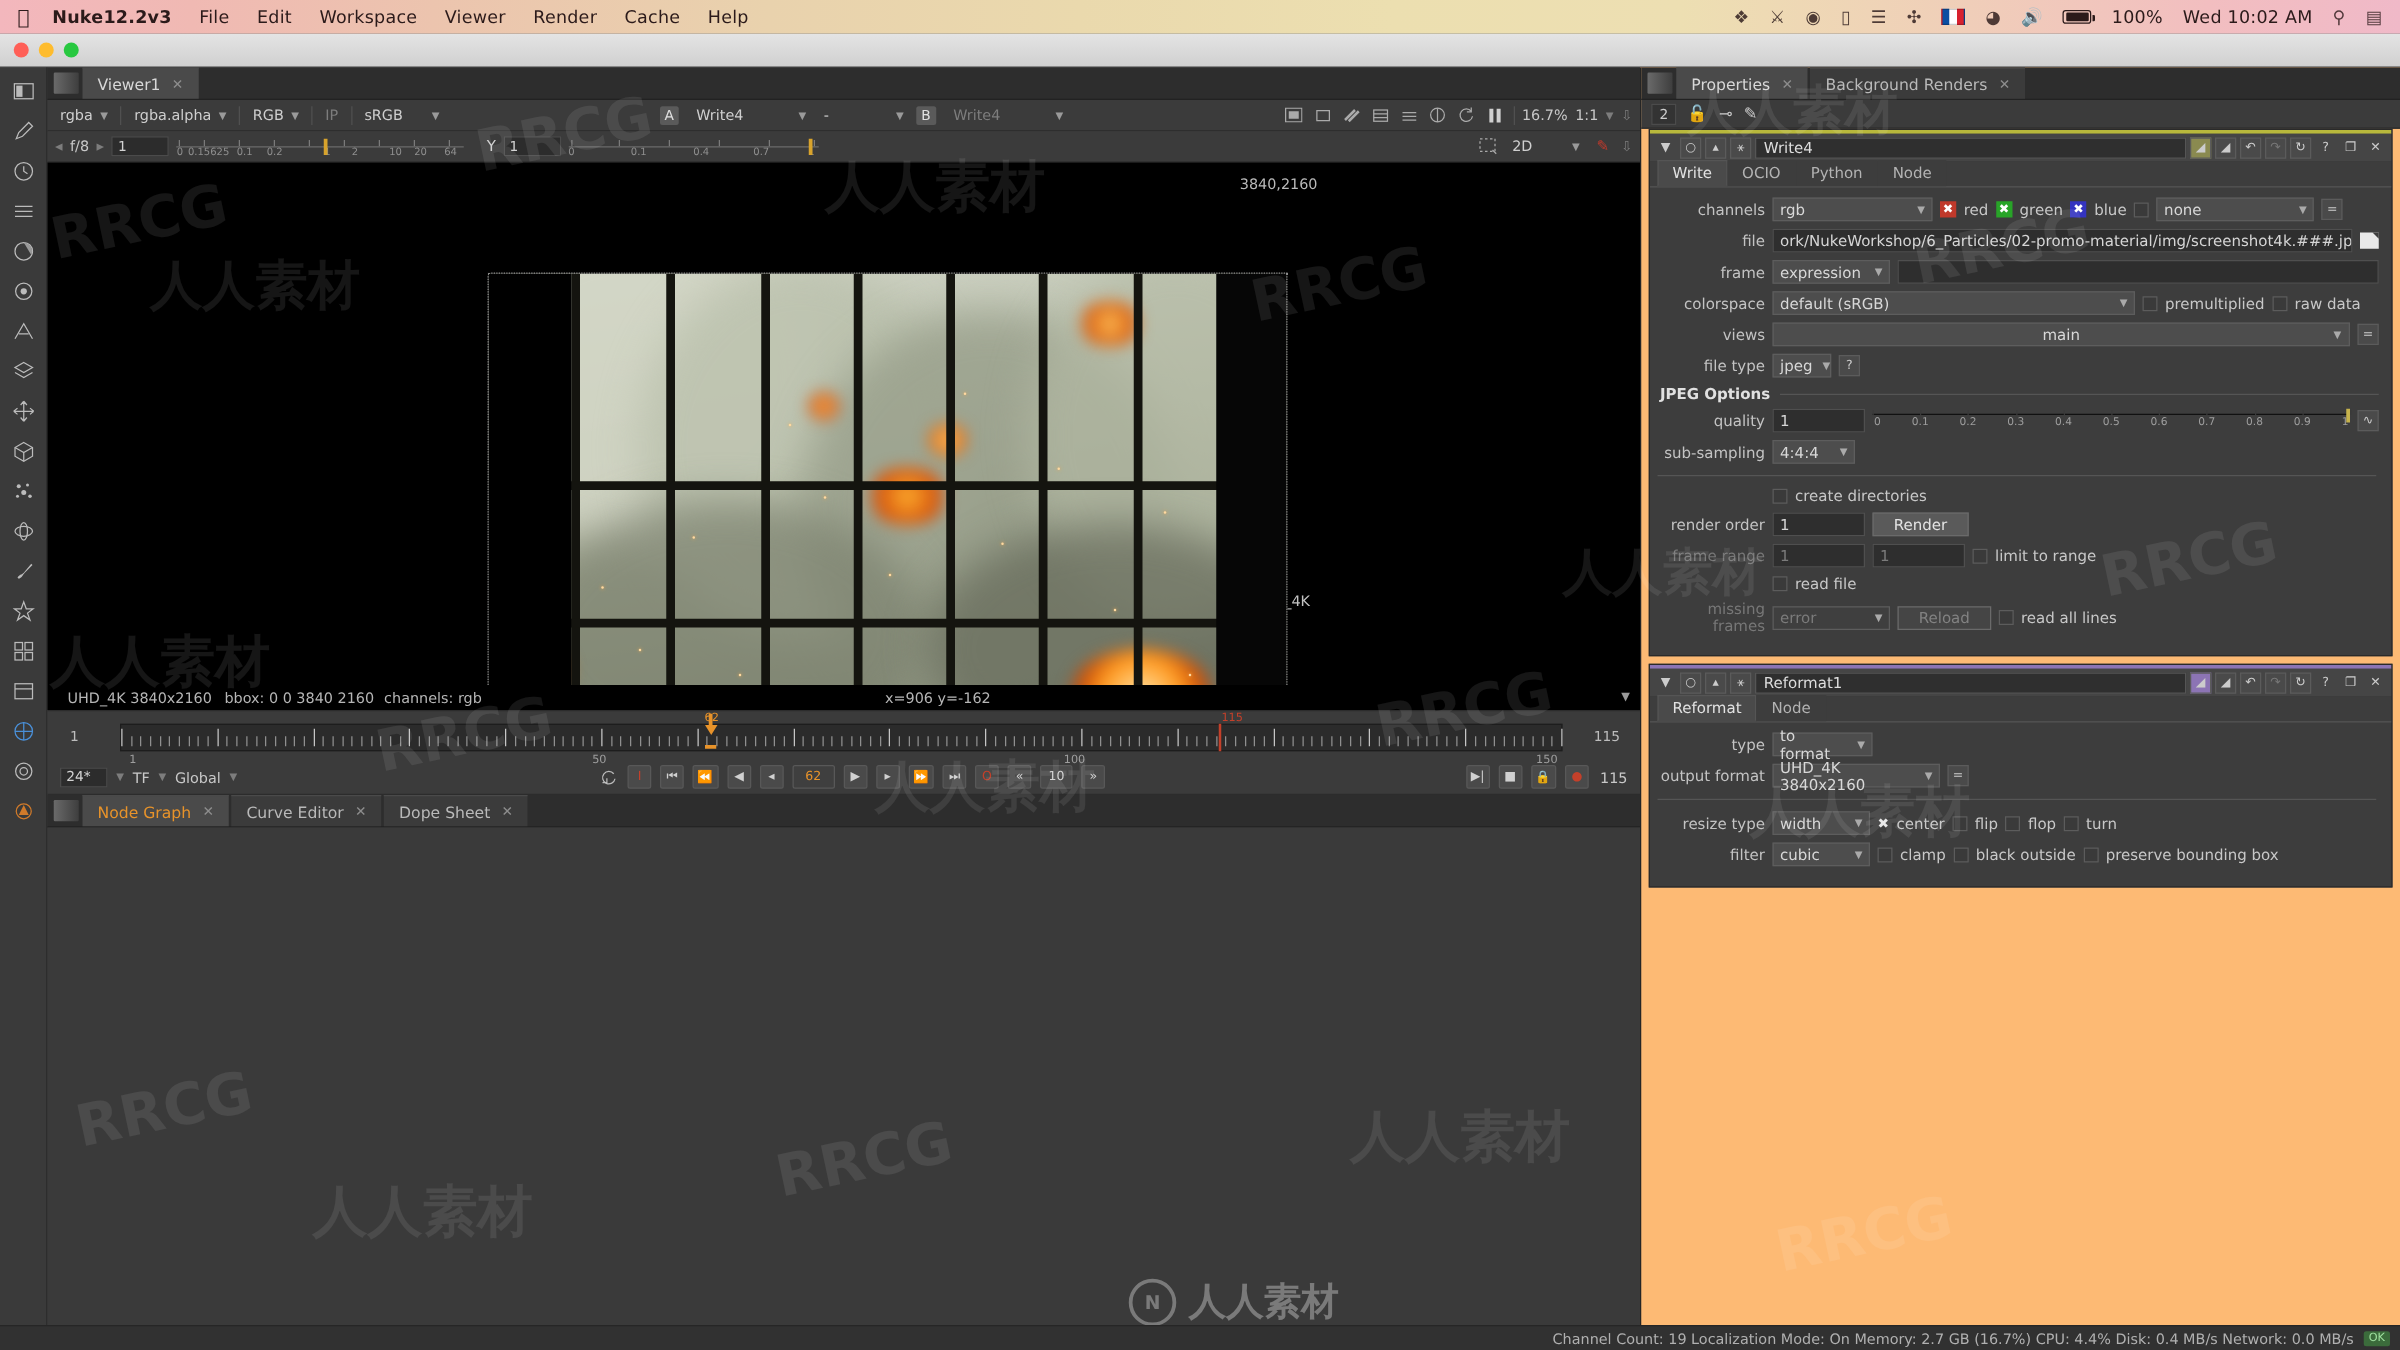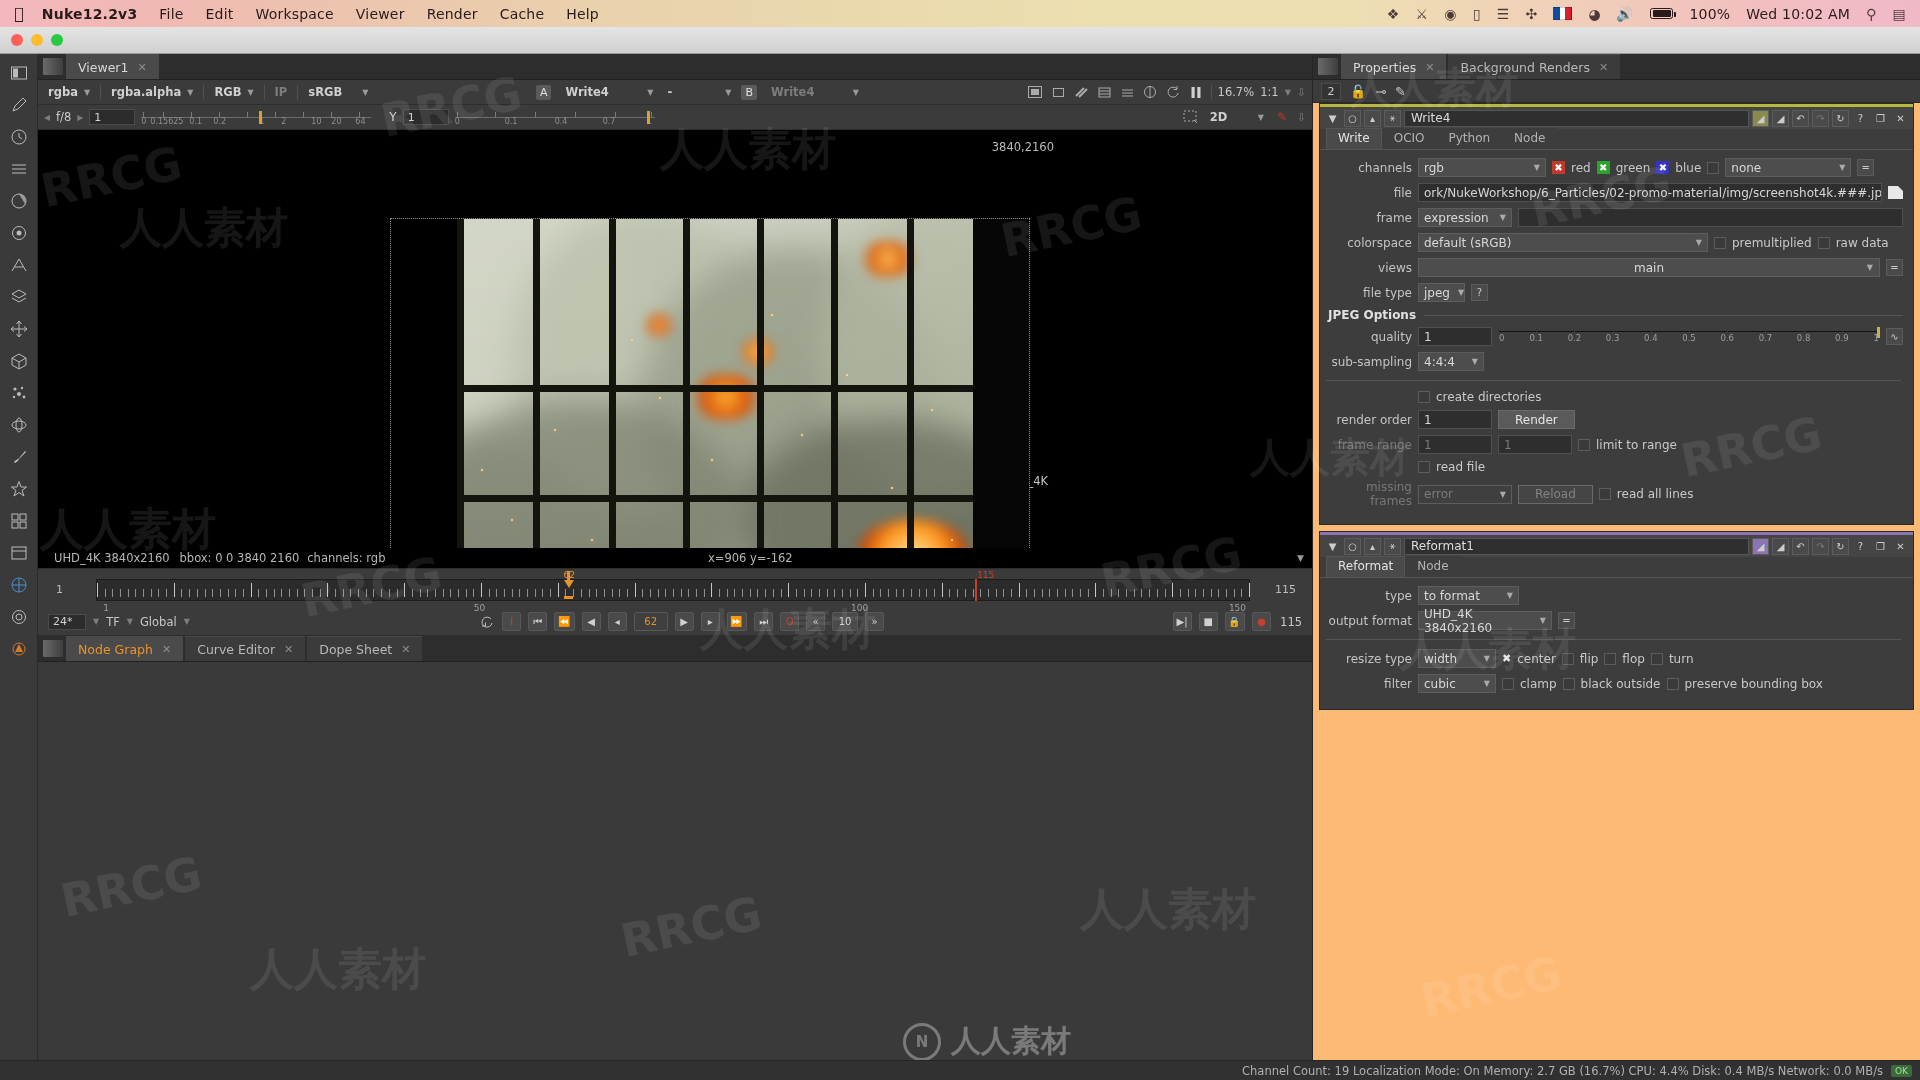--- a/index.html
+++ b/index.html
@@ -65,21 +65,21 @@
   .tabgrip { width: 20px; margin: 4px 3px 4px 5px; background: linear-gradient(90deg,#6a6a6a,#3e3e3e); border-radius:1px; }
   .tab { display: flex; align-items: center; padding: 0 12px; font-size: 12.5px; color: #b9b9b9; background: #3b3b3b; margin-right: 2px; border-top: 1px solid #4a4a4a;}
   .tab.active { background: #4a4a4a; color: #d8d8d8; }
   .tab.orange { color: #e8932a; }
   .tab .x { margin-left: 9px; font-size: 11px; color: #8d8d8d; }
 
   
   .vrow { height: 25px; background: #3b3b3b; display: flex; align-items: center; gap: 6px; padding: 0 6px; border-bottom: 1px solid #2e2e2e; font-size: 12px; }
   .combo { background: #4a4a4a; border: 1px solid #5a5a5a; height: 17px; display: flex; align-items: center;
            padding: 0 4px; color: #cfcfcf; font-size: 11.5px; border-radius: 2px; }
-  .combo.flat { background: transparent; border: none; font-weight: bold; }
+  .combo.flat { background: transparent; border: none; }
   .combo .ar { margin-left: 6px; font-size: 8px; color: #9a9a9a; }
   .dim { color: #7d7d7d; }
   .ab { background: #5a5a5a; color: #e0e0e0; padding: 1px 4px; border-radius: 2px; font-size: 11px; margin-right: 4px;}
   .vrow .sep { width: 1px; height: 15px; background: #505050; }
   .icobtn { width: 17px; height: 17px; display: flex; align-items: center; justify-content: center; color: #c0c0c0; }
   .numfield { background: #2c2c2c; border: 1px solid #4b4b4b; height: 16px; width: 46px; color: #d2d2d2; font-size: 11px; padding: 0 4px; display:flex; align-items:center;}
   .ruler { position: relative; height: 17px; }
   .ruler .line { position: absolute; left:0; right:0; top: 8px; height:1px; background:#6b6b6b; }
   .ruler .tk { position: absolute; top: 3px; width: 1px; height: 5px; background: #7a7a7a; }
   .ruler .lbl { position: absolute; top: 8px; font-size: 8px; color: #8f8f8f; }
@@ -1044,21 +1044,21 @@
           <span class="sqbtn plain">❐</span>
           <span class="sqbtn plain">✕</span>
         </div>
         <div class="np-tabs">
           <div class="np-tab active">Reformat</div>
           <div class="np-tab">Node</div>
         </div>
         <div class="np-body">
           <div class="kr">
             <span class="klabel">type</span>
-            <div class="kdrop" style="width:101px">
+            <div class="kdrop" style="width:80px">
                 <span>to format</span>
                 <span class="car">▼</span>
               </div>
           </div>
           <div class="kr">
             <span class="klabel">output format</span>
             <div class="kdrop" style="width:134px">
                 <span>UHD_4K 3840x2160</span>
                 <span class="car">▼</span>
               </div>

